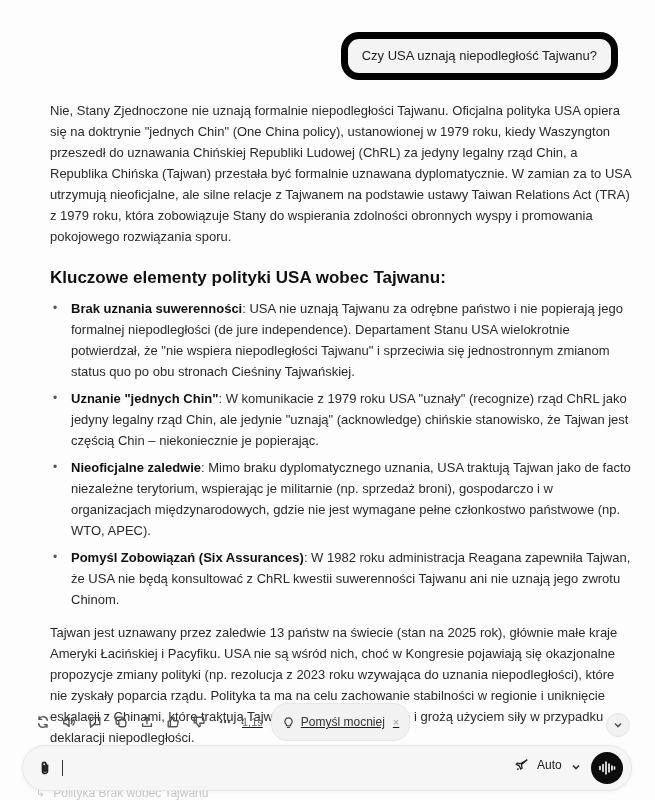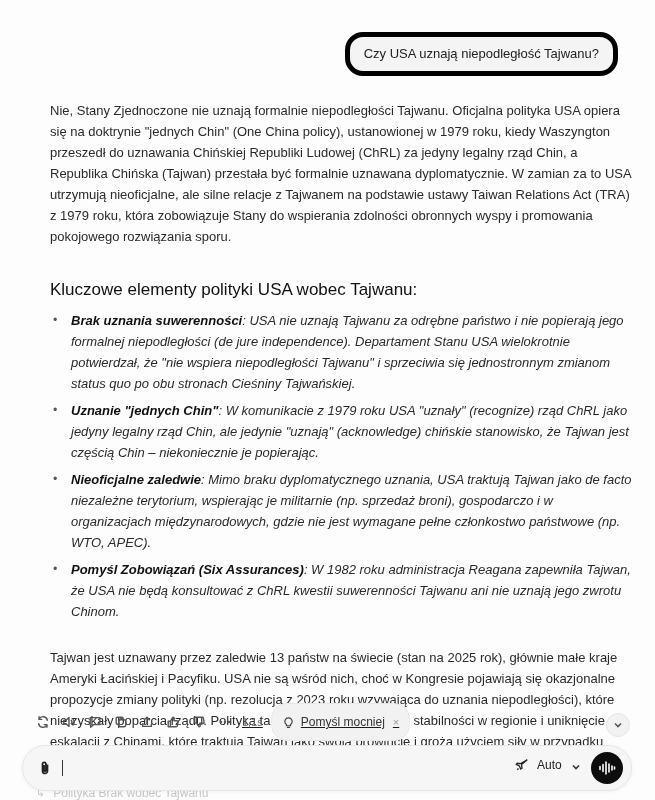--- a/index.html
+++ b/index.html
@@ -1,28 +1,28 @@
 <!DOCTYPE html>
 <html><head>
 <meta charset="utf-8">
 <style>
   * { box-sizing: border-box; margin: 0; padding: 0; }
   html, body { width: 655px; height: 800px; overflow: hidden; background: #fdfdfd; }
   body { font-family: "Liberation Sans", "DejaVu Sans", sans-serif; color: #1a1a1a; position: relative; }
 
   .user-bubble {
     position: absolute; right: 37px; top: 32px;
-    background: #f4f4f4; border: 5px solid #000000; border-radius: 18px;
+    background: #f4f4f4; border: 7px solid #000000; border-radius: 18px;
     padding: 8px 14px; font-size: 13px; color: #222; line-height: 18px;
   }
 
   .answer { position: absolute; left: 50px; top: 100px; width: 584px; font-size: 13px; line-height: 21px; color: #2a2a2a; }
   .answer p { margin-bottom: 10px; }
-  .answer h3 { font-size: 17px; font-weight: normal; color: #111; margin: 32px 0 9px 0; line-height: 22px; }
-  .answer ul { list-style: none; margin: 0 0 25px 0; font-style: italic; }
+  .answer h3 { font-size: 17px; font-weight: bold; color: #111; margin: 20px 0 9px 0; line-height: 22px; }
+  .answer ul { list-style: none; margin: 0 0 12px 0; }
   .answer li { position: relative; padding-left: 21px; margin-bottom: 6px; }
   .answer li::before { content: "•"; position: absolute; left: 3px; top: 0; color: #555; font-size: 12px; }
   .answer li b { font-weight: bold; color: #111; }
 
   .actions { position: absolute; left: 30px; top: 708px; height: 28px; display: flex; align-items: center; text-decoration: underline; }
   .act { width: 25px; height: 25px; display: flex; align-items: center; justify-content: center; margin-right: 1px; cursor: pointer; }
   .act svg { width: 14px; height: 14px; stroke: #555; fill: none; stroke-width: 1.6; stroke-linecap: round; stroke-linejoin: round; }
   .timing { font-size: 11px; color: #666; margin-left: 4px; margin-right: 8px; }
   .think-chip {
     display: flex; align-items: center; height: 38px; padding: 0 10px;

